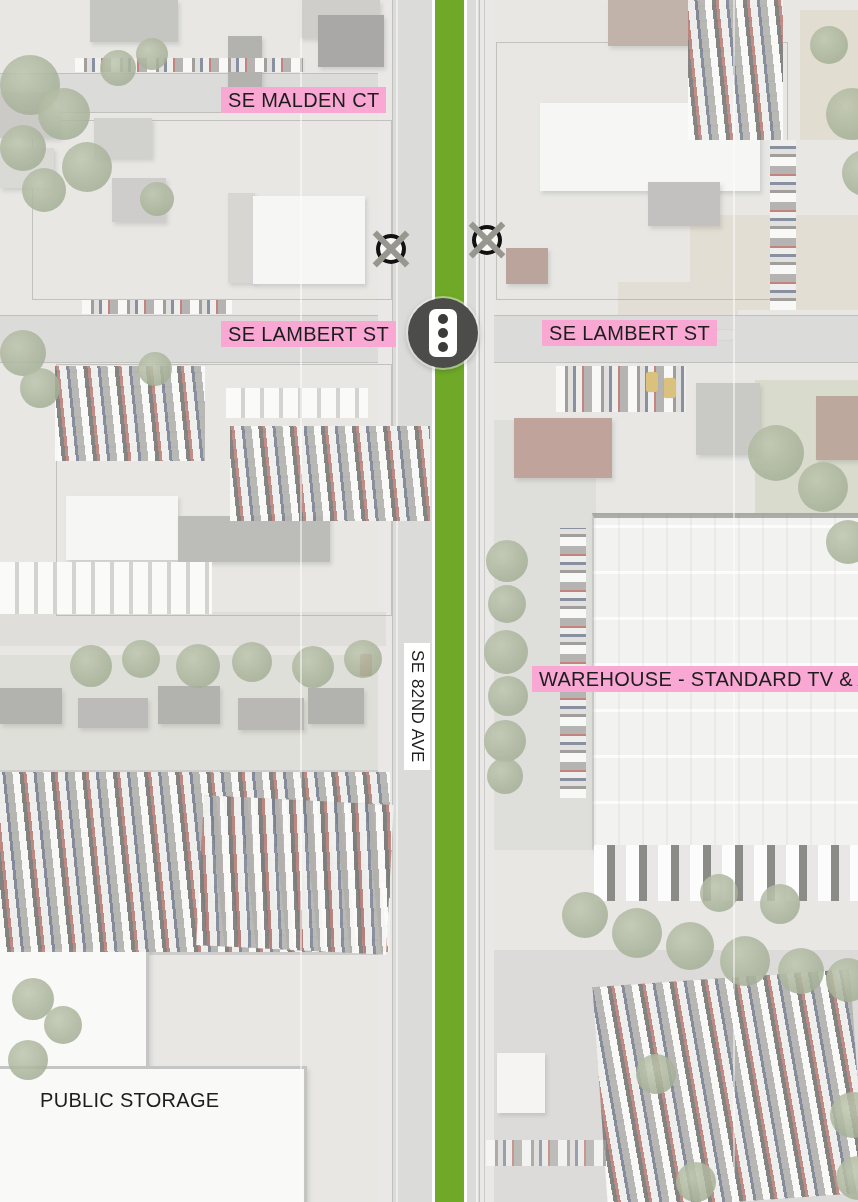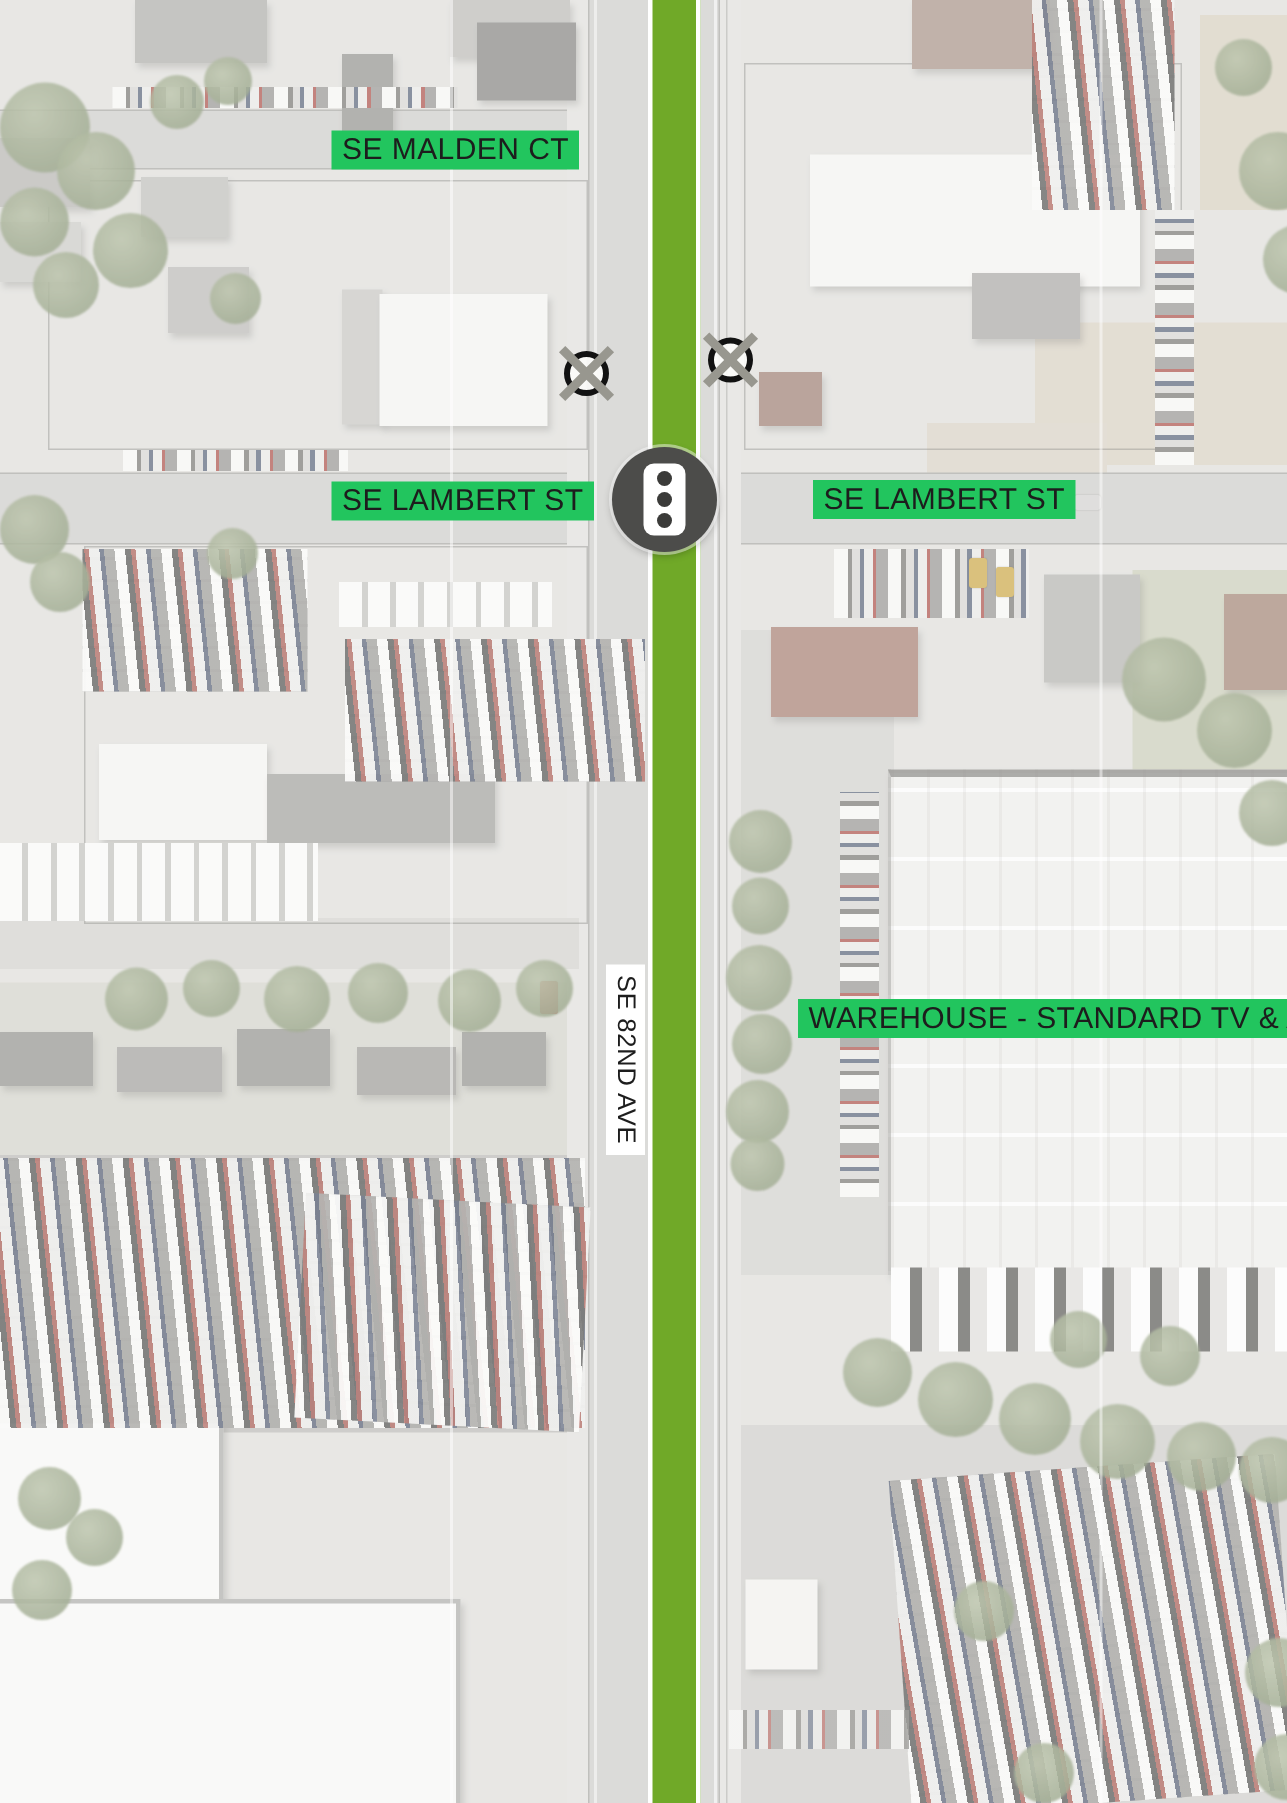--- a/index.html
+++ b/index.html
@@ -29,21 +29,21 @@
   .signal{position:absolute;left:408px;top:298px;width:70px;height:70px;background:#4c4c4a;border-radius:50%;
           box-shadow:0 0 0 2px rgba(255,255,255,.45),0 2px 6px rgba(0,0,0,.3)}
   .signal .lamp{position:absolute;left:21px;top:11px;width:28px;height:48px;background:#ffffff;border-radius:7px}
   .signal .d{position:absolute;left:9px;width:10px;height:10px;border-radius:50%;background:#3b3b39}
   .signal .d1{top:5px}.signal .d2{top:19px}.signal .d3{top:33px}
   .xmark{position:absolute;width:44px;height:44px}
   .xmark .ring{position:absolute;left:7px;top:7px;width:30px;height:30px;border:4.5px solid #121212;
                border-radius:50%;background:rgba(252,252,250,.9);box-sizing:border-box}
   .xmark .b{position:absolute;left:-1px;top:19px;width:46px;height:6px;background:#98978f}
   .xmark .b1{transform:rotate(45deg)}.xmark .b2{transform:rotate(-45deg)}
-  .maplabel{position:absolute;background:#22c55e;color:#1d1d1d;font-size:20px;line-height:26px;
+  .maplabel{position:absolute;background:#f9a8d4;color:#1d1d1d;font-size:20px;line-height:26px;
             padding:0 7px;white-space:nowrap;letter-spacing:.3px}
   .maplabel.bare{background:transparent;padding:0}
   .vlabel{position:absolute;background:#ffffff;color:#1d1d1d;writing-mode:vertical-rl;
           font-size:17px;line-height:22px;padding:7px 2px;letter-spacing:.5px;white-space:nowrap}
 </style>
 </head>
 <body>
 
 <div id="map">
 
@@ -195,14 +195,15 @@
       <div class="d d2"></div>
       <div class="d d3"></div>
     </div>
   </div>
 
   <div class="maplabel" style="left:221px;top:87px">SE MALDEN CT</div>
   <div class="maplabel" style="left:221px;top:321px">SE LAMBERT ST</div>
   <div class="maplabel" style="left:542px;top:320px">SE LAMBERT ST</div>
   <div class="vlabel" style="left:404px;top:643px">SE 82ND AVE</div>
   <div class="maplabel" style="left:532px;top:666px">WAREHOUSE - STANDARD TV &amp; APPLIANCE</div>
+  <div class="maplabel bare" style="left:40px;top:1087px">PUBLIC STORAGE</div>
 
 </div>
 
 </body></html>

